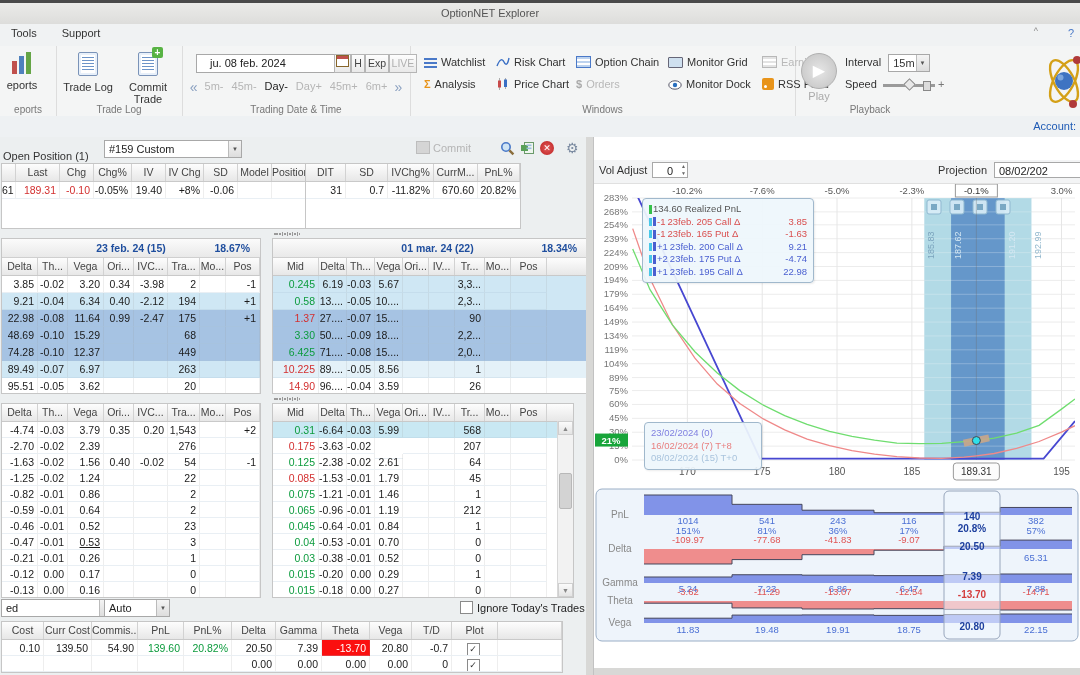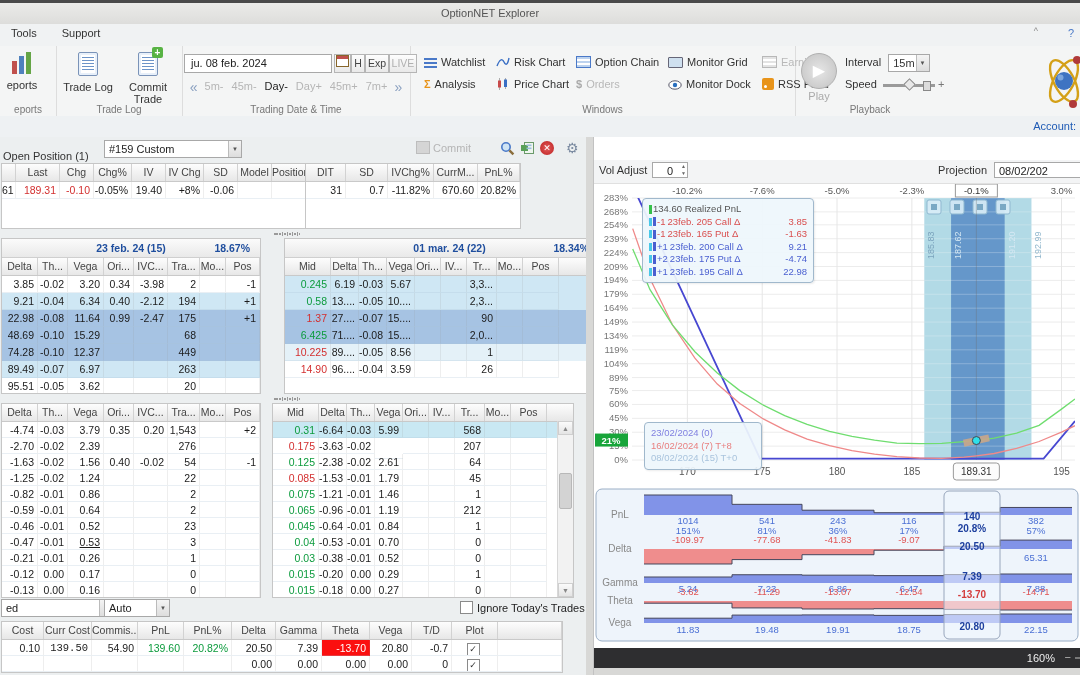--- a/index.html
+++ b/index.html
@@ -22,22 +22,22 @@
   .page{display:inline-block;width:18px;height:22px;background:#fff;border:1px solid #7a93b8;border-radius:2px;
         box-shadow:inset 0 0 0 2px #e8f0fa;position:relative}
   .page i{position:absolute;left:3px;right:3px;top:4px;height:13px;
         background:repeating-linear-gradient(#6b93c8 0 1px,transparent 1px 3px)}
   .page .plus{position:absolute;right:-6px;top:-6px;width:11px;height:11px;background:#58b344;color:#fff;
         border-radius:2px;font:bold 10px/11px "Liberation Sans",sans-serif}
   .bars{display:inline-block;width:24px;height:22px;
         background:linear-gradient(#c0504d 0 0) 2px 9px/5px 13px no-repeat,
                    linear-gradient(#4f81bd 0 0) 9px 4px/5px 18px no-repeat,
                    linear-gradient(#65a546 0 0) 16px 0px/5px 22px no-repeat}
-  .datebox{position:absolute;left:2px;top:8px;width:140px;height:17px;background:#fff;border:1px solid #a8a8a8;
-        line-height:17px;padding-left:6px;color:#222}
+  .datebox{position:absolute;left:14px;top:8px;width:140px;height:17px;background:#fff;border:1px solid #a8a8a8;
+        line-height:17px;padding-left:13px;color:#222}
   .sqbtn{position:absolute;top:8px;height:19px;box-sizing:border-box;border:1px solid #b5b5b5;background:linear-gradient(#fdfdfd,#e9e9e9);
         text-align:center;line-height:17px;color:#444;font-size:10.5px}
   .sqbtn.dis{color:#b0b0b0}
   .cal{display:inline-block;width:11px;height:10px;border:1px solid #88662a;background:
         linear-gradient(#c0504d 0 3px,#fff 3px),
         repeating-linear-gradient(90deg,transparent 0 2px,#9ab 2px 3px)}
   .navrow{position:absolute;top:33px;left:6px;right:6px;height:18px;color:#b5b5b5;text-align:center}
   .navrow .chevl,.navrow .chevr{color:#8aa0c0;font-size:14px;vertical-align:-2px}
   .navi{display:inline-block;padding:1px 4px;color:#b5b5b5}
   .navi.on{color:#222}
@@ -172,21 +172,21 @@
     <div class="rcap">Trade Log</div>
   </div>
   <div class="rgroup" style="left:182px;width:228px">
     <div class="datebox">ju. 08 feb. 2024</div>
     <span class="sqbtn" style="left:152px;width:17px"><span class="cal"></span></span>
     <span class="sqbtn" style="left:169px;width:14px">H</span>
     <span class="sqbtn" style="left:183px;width:24px">Exp</span>
     <span class="sqbtn dis" style="left:207px;width:28px">LIVE</span>
     <div class="navrow">
       <span class="chevl">«</span>
-      <span id="navbtns"><span class="navi">5m-</span><span class="navi">45m-</span><span class="navi on">Day-</span><span class="navi">Day+</span><span class="navi">45m+</span><span class="navi">7m+</span></span>
+      <span id="navbtns"><span class="navi">5m-</span><span class="navi">45m-</span><span class="navi on">Day-</span><span class="navi">Day+</span><span class="navi">45m+</span><span class="navi">6m+</span></span>
       <span class="chevr">»</span>
     </div>
     <div class="rcap">Trading Date &amp; Time</div>
   </div>
   <div class="rgroup" style="left:410px;width:385px">
     <div id="winitems">
         <div class="witem" style="left: 14px; top: 7px;"><span class="ic ic-list"></span><span>Watchlist</span></div>
         <div class="witem" style="left: 86px; top: 7px;"><svg class="ic" width="14" height="12">
             <path d="M1 10 Q5 0 8 6 T13 2" stroke="#3a6fc4" fill="none" stroke-width="1.4"></path>
           </svg><span>Risk Chart</span></div>
@@ -390,21 +390,21 @@
         <span class="td" style="width: 36px;">95.51</span>
         <span class="td" style="width: 30px;">-0.05</span>
         <span class="td" style="width: 36px;">3.62</span>
         <span class="td" style="width: 30px;"></span>
         <span class="td" style="width: 34px;"></span>
         <span class="td" style="width: 32px;">20</span>
         <span class="td" style="width: 26px;"></span>
         <span class="td" style="width: 34px;"></span>
       </div>
     </div>
-  <div class="tbl" style="top:101px;left:284px;width:331px;height:156px">
+  <div class="tbl" style="top:101px;left:272px;width:331px;height:156px">
       <div class="tblTitle"><span>01 mar. 24 (22)</span><span class="iv" style="right: 25px;">18.34%</span></div>
       <div class="thead">
         <span class="th" style="width: 46px;">Mid</span>
         <span class="th" style="width: 28px;">Delta</span>
         <span class="th" style="width: 28px;">Th...</span>
         <span class="th" style="width: 28px;">Vega</span>
         <span class="th" style="width: 26px;">Ori...</span>
         <span class="th" style="width: 26px;">IV...</span>
         <span class="th" style="width: 30px;">Tr...</span>
         <span class="th" style="width: 26px;">Mo...</span>
@@ -433,20 +433,31 @@
         <span class="td" style="width: 36px;"></span>
       </div>
       <div class="trow sh-m">
         <span class="td c-r" style="width: 46px;">1.37</span>
         <span class="td" style="width: 28px;">27....</span>
         <span class="td" style="width: 28px;">-0.07</span>
         <span class="td" style="width: 28px;">15....</span>
         <span class="td" style="width: 26px;"></span>
         <span class="td" style="width: 26px;"></span>
         <span class="td" style="width: 30px;">90</span>
+        <span class="td" style="width: 26px;"></span>
+        <span class="td" style="width: 36px;"></span>
+      </div>
+      <div class="trow sh-m">
+        <span class="td c-g" style="width: 46px;">3.30</span>
+        <span class="td" style="width: 28px;">50....</span>
+        <span class="td" style="width: 28px;">-0.09</span>
+        <span class="td" style="width: 28px;">18....</span>
+        <span class="td" style="width: 26px;"></span>
+        <span class="td" style="width: 26px;"></span>
+        <span class="td" style="width: 30px;">2,2...</span>
         <span class="td" style="width: 26px;"></span>
         <span class="td" style="width: 36px;"></span>
       </div>
       <div class="trow sh-m">
         <span class="td c-g" style="width: 46px;">6.425</span>
         <span class="td" style="width: 28px;">71....</span>
         <span class="td" style="width: 28px;">-0.08</span>
         <span class="td" style="width: 28px;">15....</span>
         <span class="td" style="width: 26px;"></span>
         <span class="td" style="width: 26px;"></span>
@@ -769,21 +780,21 @@
         <span class="th" style="width: 44px;">Delta</span>
         <span class="th" style="width: 46px;">Gamma</span>
         <span class="th" style="width: 48px;">Theta</span>
         <span class="th" style="width: 42px;">Vega</span>
         <span class="th" style="width: 40px;">T/D</span>
         <span class="th" style="width: 46px;">Plot</span>
         <span class="th" style="width: 64px;"></span>
       </div>
       <div class="trow">
         <span class="td" style="width: 42px;">0.10</span>
-        <span class="td" style="width: 48px; font-family: Liberation Mono, monospace;">139.50</span>
+        <span class="td" style="width: 48px;">139.50</span>
         <span class="td" style="width: 46px;">54.90</span>
         <span class="td c-g" style="width: 46px;">139.60</span>
         <span class="td c-g" style="width: 48px;">20.82%</span>
         <span class="td" style="width: 44px;">20.50</span>
         <span class="td" style="width: 46px;">7.39</span>
         <span class="td c-tr" style="width: 48px;">-13.70</span>
         <span class="td" style="width: 42px;">20.80</span>
         <span class="td" style="width: 40px;">-0.7</span>
         <span class="td" style="width: 46px; text-align: center;"><span class="cb">✓</span></span>
         <span class="td" style="width: 64px;"></span>
@@ -1053,19 +1064,14 @@
         <rect x="350" y="4" width="56" height="148" rx="5" fill="rgba(240,247,255,.55)" stroke="#98a6bc"></rect>
         <text x="378" y="33" font-size="10" font-weight="bold" fill="#1d3f9e" text-anchor="middle">140</text>
         <text x="378" y="45" font-size="10" font-weight="bold" fill="#1d3f9e" text-anchor="middle">20.8%</text>
         <text x="378" y="63" font-size="10" font-weight="bold" fill="#1d3f9e" text-anchor="middle">20.50</text>
         <text x="378" y="93" font-size="10" font-weight="bold" fill="#1d3f9e" text-anchor="middle">7.39</text>
         <text x="378" y="111" font-size="10" font-weight="bold" fill="#d43c3c" text-anchor="middle">-13.70</text>
         <text x="378" y="143" font-size="10" font-weight="bold" fill="#1d3f9e" text-anchor="middle">20.80</text>
       </svg>
   </div>
 
-  <div class="statusbar">
-    <span class="z">160%</span>
-    <span class="mi">−</span>
-    <span class="trk"></span>
-  </div>
   <div class="bstrip"></div>
 </div>
 
 </body></html>

